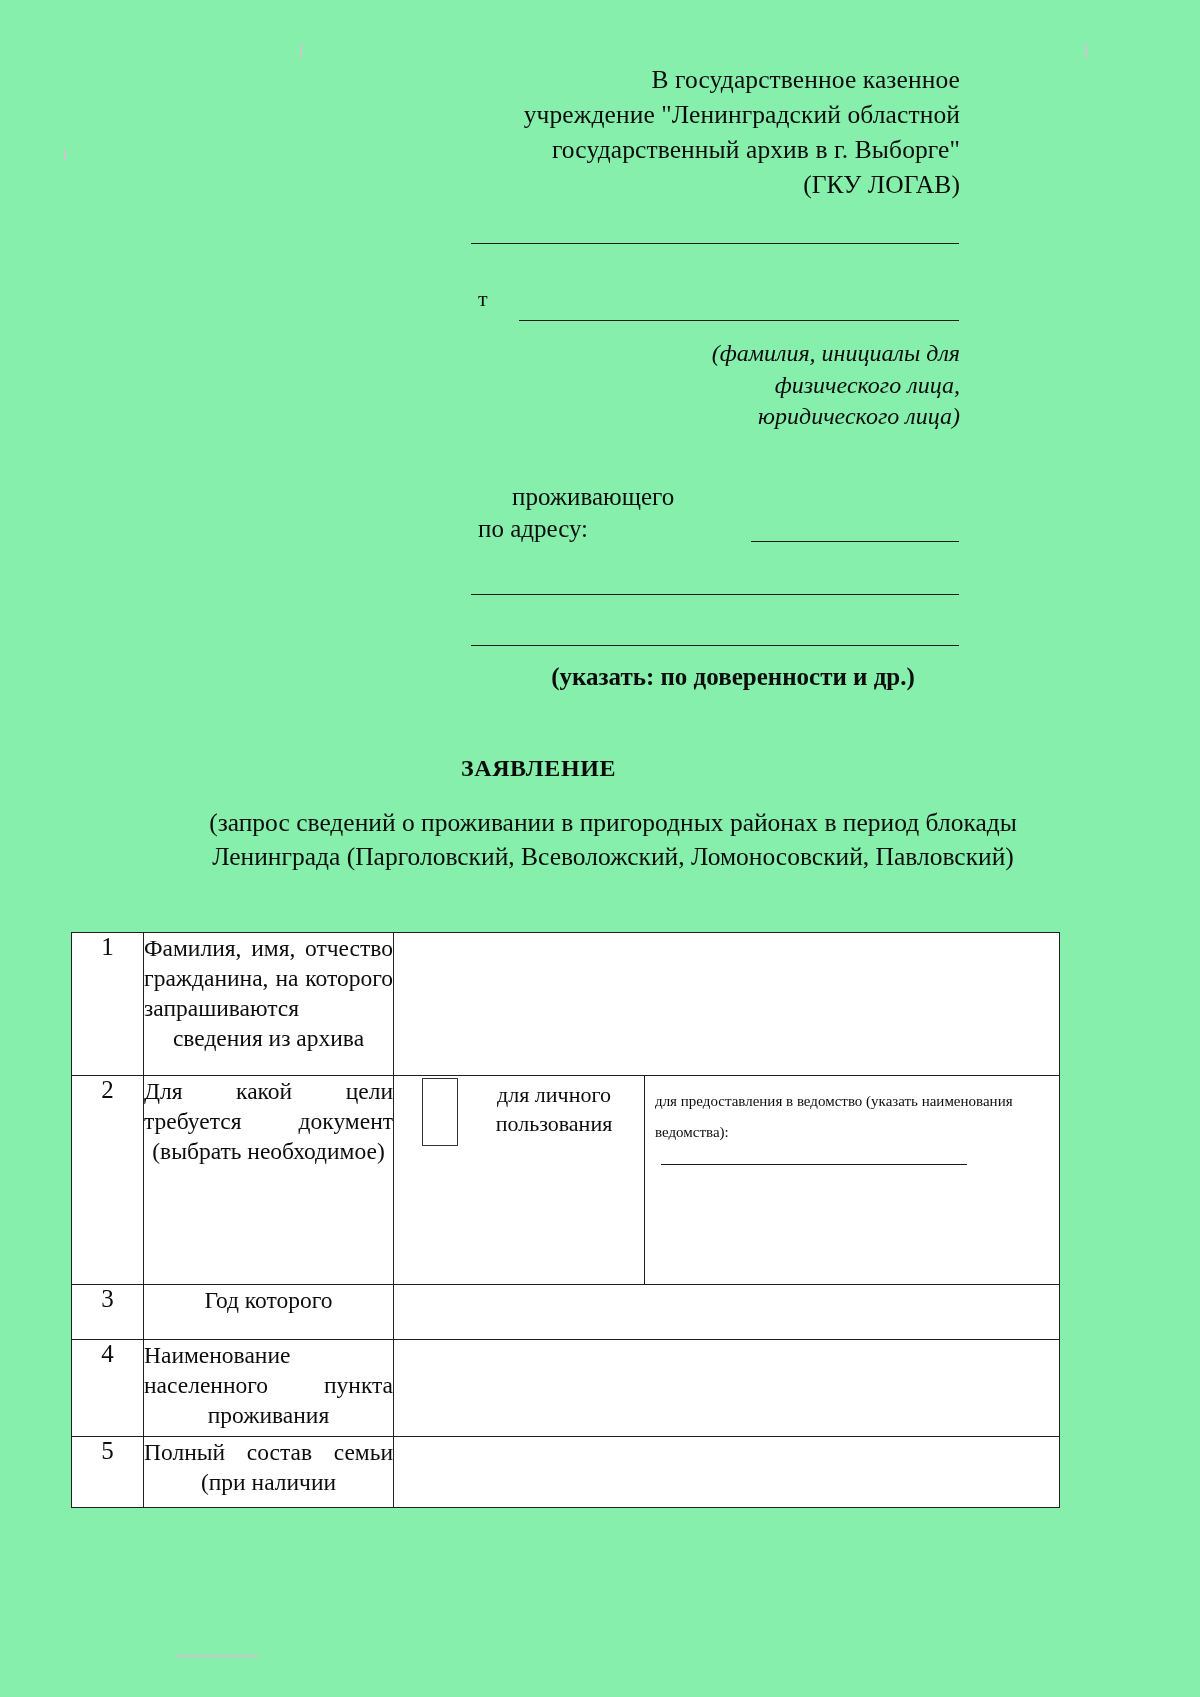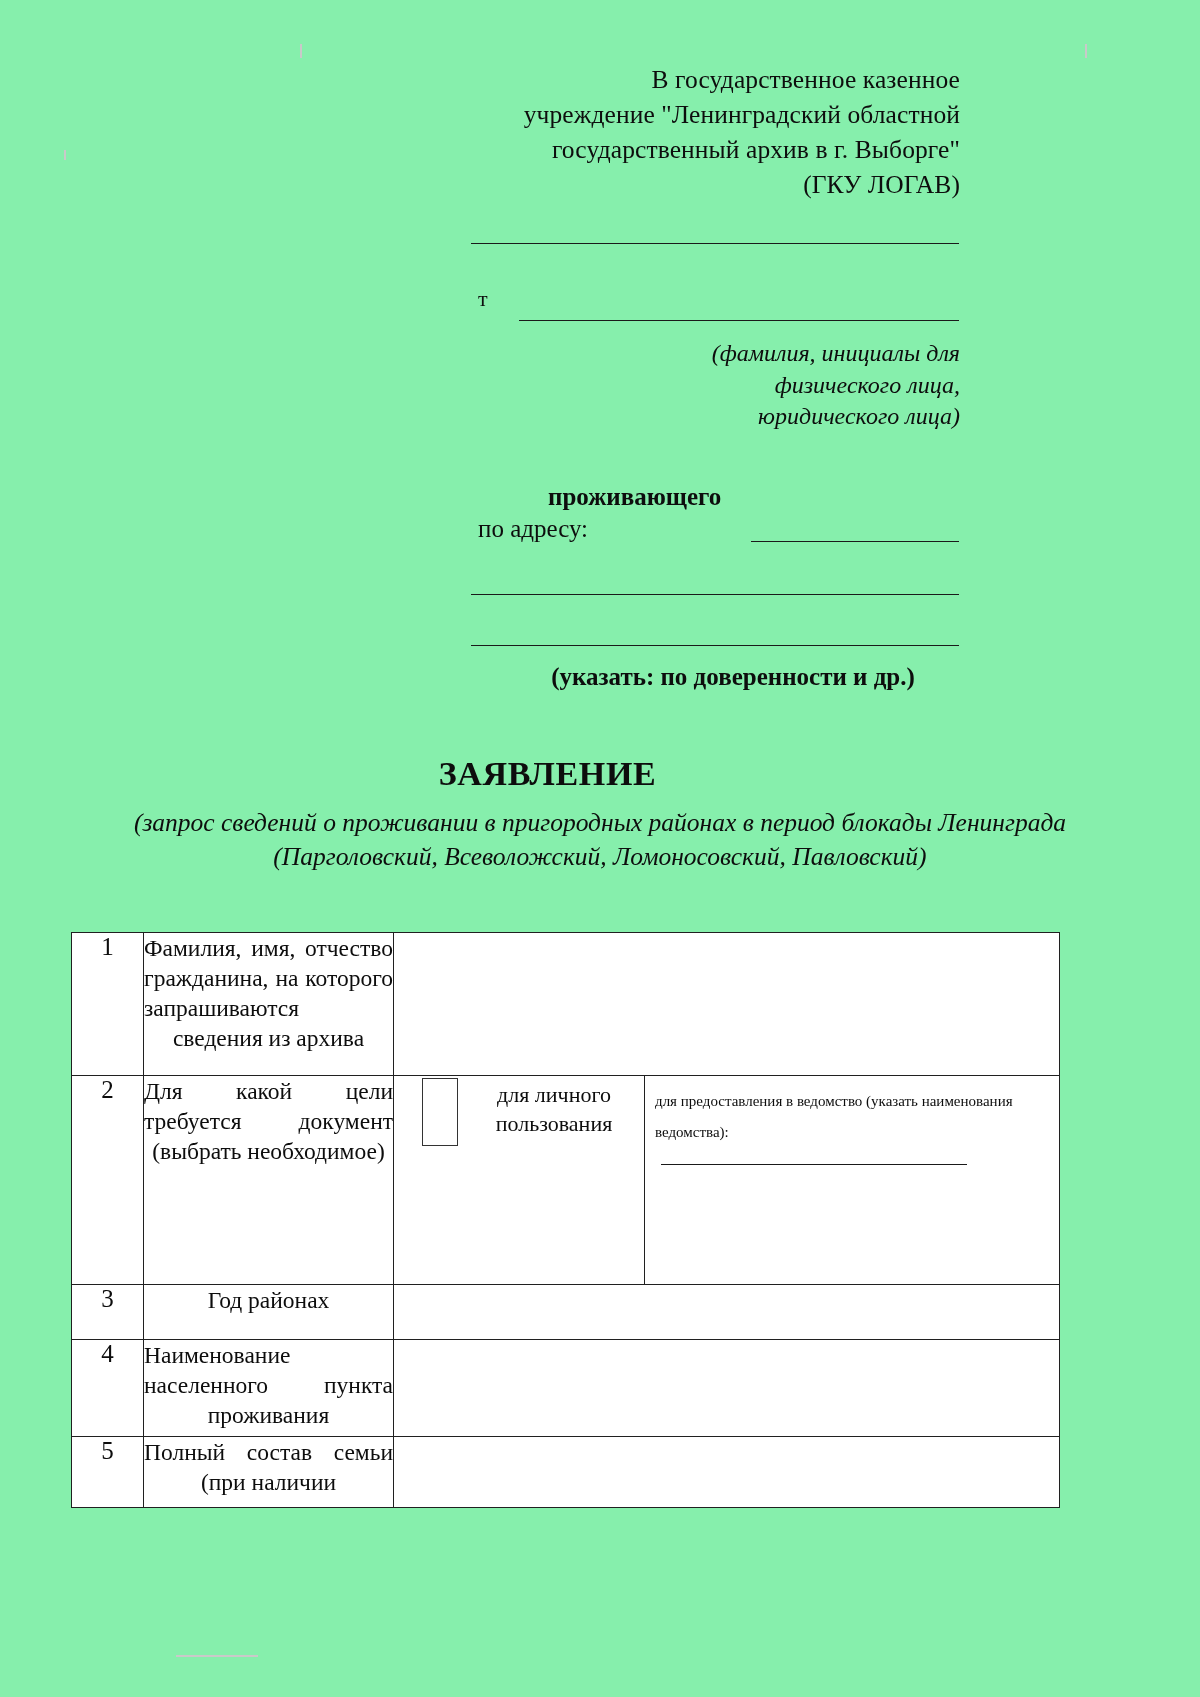--- a/index.html
+++ b/index.html
@@ -68,25 +68,24 @@
     text-align: right;
     font-style: italic;
     font-size: 24px;
     line-height: 31.5px;
   }
   .caption-italic div { white-space: nowrap; }
 
   
   .residing {
     position: absolute;
-    left: 548px;
+    left: 512px;
     top: 480px;
     font-size: 25px;
     line-height: 34px;
-    font-weight: bold;
   }
   .address-label {
     position: absolute;
     left: 478px;
     top: 512px;
     font-size: 25px;
     line-height: 34px;
   }
 
   
@@ -97,37 +96,36 @@
     width: 490px;
     text-align: center;
     font-weight: bold;
     font-size: 25px;
     white-space: nowrap;
   }
 
   
   .doc-title {
     position: absolute;
-    left: 13px;
+    left: 4px;
     top: 755px;
     width: 1069px;
     text-align: center;
     font-weight: bold;
-    font-size: 34px;
+    font-size: 24px;
     letter-spacing: 0.6px;
   }
   .doc-subtitle {
     position: absolute;
-    left: 130px;
+    left: 143px;
     top: 806px;
     width: 940px;
     text-align: center;
     font-size: 25.5px;
     line-height: 34px;
-    font-style: italic;
   }
 
   
   .form-table {
     position: absolute;
     left: 71px;
     top: 932px;
     width: 988px;
     border-collapse: collapse;
     table-layout: fixed;
@@ -280,21 +278,21 @@
             <div class="purpose-agency">
               <span>для предоставления в ведомство (указать наименования ведомства):</span>
               <div class="agency-line"></div>
             </div>
           </div>
         </td>
       </tr>
 
       <tr class="row-short">
         <td class="cell-num">3</td>
-        <td class="cell-label">Год районах</td>
+        <td class="cell-label">Год которого</td>
         <td class="cell-value"></td>
       </tr>
 
       <tr class="row-tall">
         <td class="cell-num">4</td>
         <td class="cell-label ragged">Наименование населенного пункта проживания</td>
         <td class="cell-value"></td>
       </tr>
 
       <tr class="row-last">

